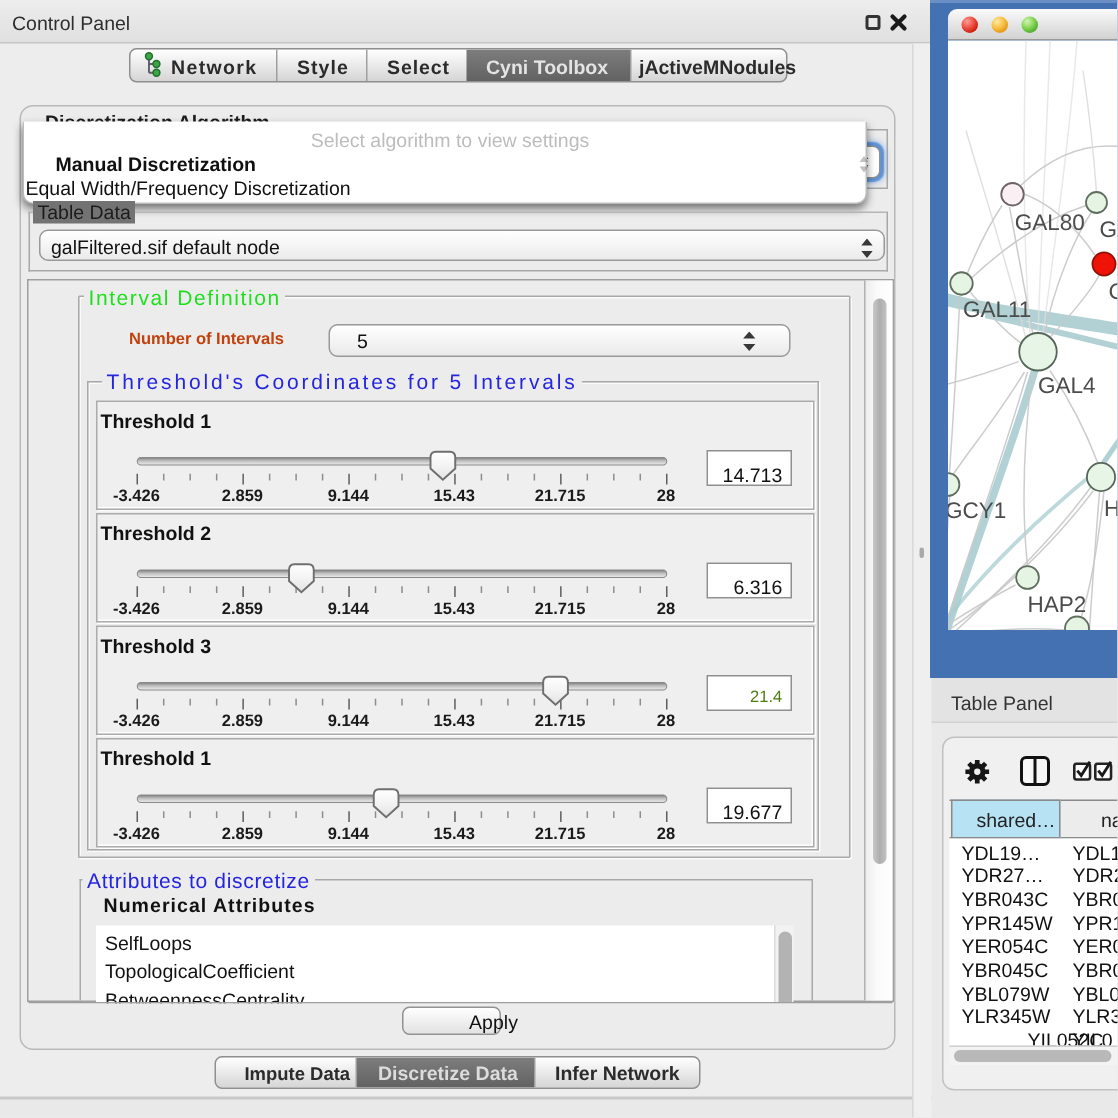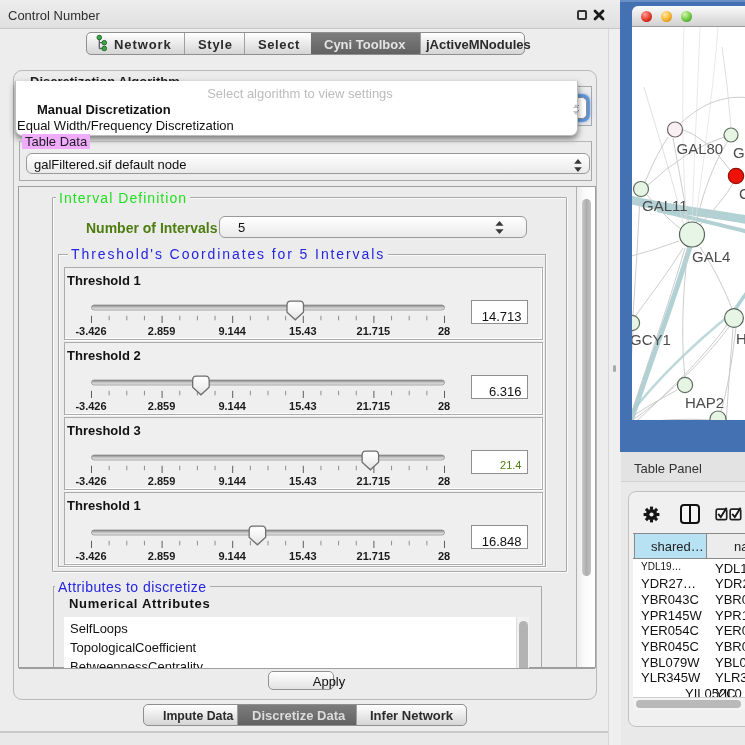--- a/index.html
+++ b/index.html
@@ -6,21 +6,21 @@
   html,body { width:745px; height:745px; overflow:hidden; }
   body { background:#e9e9e9; font-family:"Liberation Sans", sans-serif; position:relative; }
   .abs { position:absolute; }
   .lab { position:absolute; white-space:nowrap; }
 </style>
 </head>
 <body>
 
 <div class="abs" id="cpwin" style="left:0;top:0;width:608px;height:732px;background:#ededed;"></div>
 <div class="abs" id="titlebar" style="left:0;top:0;width:621px;height:29px;background:linear-gradient(#ededed,#e0e0e0);border-bottom:1px solid #c6c6c6;"></div>
-<div class="lab" style="left:8px;top:8px;font-size:13px;color:#2e2e2e;">Control Number</div>
+<div class="lab" style="left:8px;top:8px;font-size:13px;color:#2e2e2e;">Control Panel</div>
 
 <div class="abs" style="left:577px;top:10px;width:10px;height:10px;border:2px solid #333;border-radius:2px;background:#e8e8e8;"></div>
 <svg class="abs" style="left:593px;top:9px;" width="12" height="12" viewBox="0 0 12 12">
     <path d="M2 2 L10 10 M10 2 L2 10" stroke="#1a1a1a" stroke-width="2.8" stroke-linecap="round"></path>
   </svg>
 
 <div class="abs" id="toptabs" style="left:86px;top:32px;width:439px;height:23px;border:1px solid #8f8f8f;border-radius:5px;background:linear-gradient(#ffffff,#d5d5d5);overflow:hidden;display:flex;">
   <div style="width:98px;height:100%;border-right:1px solid #9f9f9f;position:relative;"></div>
   <div style="width:60px;height:100%;border-right:1px solid #9f9f9f;"></div>
   <div style="width:66px;height:100%;"></div>
@@ -52,37 +52,37 @@
 <div class="abs" id="popup" style="left:15px;top:81px;width:562.5px;height:55px;background:#fff;border:1px solid #bcbcbc;border-top:none;border-radius:0 0 7px 7px;box-shadow:0 3px 6px rgba(0,0,0,.5);"></div>
 <svg class="abs" style="left:571.5px;top:104px;opacity:.45;" width="8" height="11" viewBox="0 0 8 11">
     <path d="M4 0 L7 4 L1 4 Z" fill="#777"></path>
     <path d="M4 11 L7 7 L1 7 Z" fill="#777"></path>
   </svg>
 <div class="lab" style="left:300px;top:85.5px;transform:translateX(-50%);font-size:13px;color:#bcbcbc;">Select algorithm to view settings</div>
 <div class="lab" style="left:17px;top:102px;font-size:13px;font-weight:bold;color:#101010;margin-left:20px;">Manual Discretization</div>
 <div class="lab" style="left:17px;top:117.5px;font-size:13px;color:#101010;">Equal Width/Frequency Discretization</div>
 
 <div class="abs" style="left:19px;top:141px;width:573px;height:40px;border:1px solid #a8a8a8;border-top:1px solid #b5b5b5;"></div>
-<div class="lab" style="left:22px;top:134px;font-size:13px;color:#1c1c1c;background:#f0abfc;padding:0 3px;">Table Data</div>
+<div class="lab" style="left:22px;top:134px;font-size:13px;color:#1c1c1c;background:#737373;padding:0 3px;">Table Data</div>
 <div class="abs" style="left:25.5px;top:153px;width:564px;height:21px;background:linear-gradient(#ffffff,#eaeaea);border:1px solid #999;border-radius:6px;"></div>
 <div class="lab" style="left:34px;top:157px;font-size:13px;color:#111;">galFiltered.sif default node</div>
 <svg class="abs" style="left:573px;top:159px;" width="10" height="13" viewBox="0 0 10 13">
     <path d="M5 0 L8.8 4.7 L1.2 4.7 Z" fill="#383838"></path>
     <path d="M5 13 L8.8 8.3 L1.2 8.3 Z" fill="#383838"></path>
   </svg>
 
 <div class="abs" id="scrollpane" style="left:18px;top:186px;width:578px;height:482px;background:#ececec;border:1px solid #9e9e9e;overflow:hidden;"></div>
 
 <div class="abs" style="left:576px;top:187px;width:19px;height:480px;background:linear-gradient(90deg,#ececec,#fafafa 40%,#ffffff);border-left:1px solid #b0b0b0;"></div>
 <div class="abs" style="left:581.5px;top:199px;width:9px;height:377px;background:linear-gradient(90deg,#c9c9c9,#adadad 50%,#c2c2c2);border-radius:5px;"></div>
 
 <div class="abs" style="left:52px;top:197px;width:515px;height:375px;border:1px solid #a9a9a9;border-radius:1px;box-shadow:inset 1px 1px 0 rgba(255,255,255,.8), 1px 1px 0 rgba(255,255,255,.8);"></div>
 <div class="lab" style="left:56px;top:190px;font-size:14px;letter-spacing:1.05px;color:#1fdf1f;background:#ececec;padding:0 3px;">Interval Definition</div>
 
-<div class="lab" style="left:86px;top:219.5px;font-size:14px;font-weight:bold;color:#4d7c0f;">Number of Intervals</div>
+<div class="lab" style="left:86px;top:219.5px;font-size:11px;font-weight:bold;color:#c2410c;">Number of Intervals</div>
 <div class="abs" style="left:219px;top:216px;width:308px;height:22px;background:linear-gradient(#ffffff,#eaeaea);border:1px solid #999;border-radius:6px;"></div>
 <div class="lab" style="left:238px;top:220px;font-size:13px;color:#111;">5</div>
 <svg class="abs" style="left:494px;top:221px;" width="11" height="13" viewBox="0 0 11 13">
     <path d="M5.5 0 L9.6 4.7 L1.4 4.7 Z" fill="#383838"></path>
     <path d="M5.5 13 L9.6 8.3 L1.4 8.3 Z" fill="#383838"></path>
   </svg>
 
 <div class="abs" style="left:58px;top:254px;width:488px;height:313px;border:1px solid #a9a9a9;box-shadow:inset 1px 1px 0 rgba(255,255,255,.8), 1px 1px 0 rgba(255,255,255,.8);"></div>
 <div class="lab" style="left:68px;top:246px;font-size:14px;letter-spacing:1.9px;color:#2525e0;background:#ececec;padding:0 3px;">Threshold's Coordinates for 5 Intervals</div>
 
@@ -269,21 +269,21 @@
     <line x1="380.50" y1="48.8" x2="380.50" y2="56" stroke="#5e5e5e" stroke-width="1"></line>
     <path d="M 185.16 38.2 Q 185.16 34.2 188.66 34.2 L 198.16 34.2 Q 201.66 34.2 201.66 38.2 L 201.66 45.3 L 193.41 52.8 L 185.16 45.3 Z" fill="url(#th492)" stroke="#6f6f6f" stroke-width="1.3"></path>
   </svg>
 <div class="lab" style="left:91.0px;top:549.5px;transform:translateX(-50%);font-size:11px;font-weight:bold;color:#1a1a1a;">-3.426</div>
 <div class="lab" style="left:161.6px;top:549.5px;transform:translateX(-50%);font-size:11px;font-weight:bold;color:#1a1a1a;">2.859</div>
 <div class="lab" style="left:232.2px;top:549.5px;transform:translateX(-50%);font-size:11px;font-weight:bold;color:#1a1a1a;">9.144</div>
 <div class="lab" style="left:302.8px;top:549.5px;transform:translateX(-50%);font-size:11px;font-weight:bold;color:#1a1a1a;">15.43</div>
 <div class="lab" style="left:373.4px;top:549.5px;transform:translateX(-50%);font-size:11px;font-weight:bold;color:#1a1a1a;">21.715</div>
 <div class="lab" style="left:444.0px;top:549.5px;transform:translateX(-50%);font-size:11px;font-weight:bold;color:#1a1a1a;">28</div>
 <div class="abs" style="left:470.5px;top:525px;width:57px;height:24px;background:#fff;border:1px solid #8f8f8f;"></div>
-<div class="lab" style="left:521.5px;top:534px;transform:translateX(-100%);font-size:13px;color:#111;">16.848</div>
+<div class="lab" style="left:521.5px;top:534px;transform:translateX(-100%);font-size:13px;color:#111;">19.677</div>
 
 <div class="abs" style="left:53px;top:586px;width:489px;height:81px;border:1px solid #a9a9a9;border-bottom:none;"></div>
 <div class="lab" style="left:55px;top:578.5px;font-size:14px;letter-spacing:0.45px;color:#2525e0;background:#ececec;padding:0 3px;">Attributes to discretize</div>
 <div class="lab" style="left:56px;top:595.5px;font-size:13px;font-weight:bold;letter-spacing:0.7px;color:#111;padding-left:13px;">Numerical Attributes</div>
 <div class="abs" style="left:64px;top:617px;width:452px;height:51px;background:#fff;"></div>
 <div class="lab" style="left:70px;top:621px;font-size:13px;color:#111;">SelfLoops</div>
 <div class="lab" style="left:70px;top:640px;font-size:13px;color:#111;">TopologicalCoefficient</div>
 <div class="lab" style="left:70px;top:659px;font-size:13px;color:#111;">BetweennessCentrality</div>
 <div class="abs" style="left:516px;top:617px;width:13px;height:51px;background:#f2f2f2;border-left:1px solid #dcdcdc;"></div>
 <div class="abs" style="left:518.5px;top:621px;width:9px;height:47px;background:#b3b3b3;border-radius:4.5px 4.5px 0 0;"></div>
@@ -398,21 +398,21 @@
 <rect x="1.2" y="2.2" width="10.5" height="10.5" rx="1.5" fill="#fbfbfb" stroke="#222" stroke-width="1.7"></rect>
 <path d="M3.2 6.8 L5.8 10 L11.6 0.8" fill="none" stroke="#1a1a1a" stroke-width="1.9"></path>
   </svg>
 
 <div class="abs" style="left:633px;top:533px;width:112px;height:26px;background:#ececec;border-top:1px solid #8a8a8a;border-bottom:1px solid #8a8a8a;"></div>
 <div class="abs" style="left:633.5px;top:533px;width:73px;height:26px;background:#b7e2f4;border:1px solid #8a8a8a;"></div>
 <div class="lab" style="left:651px;top:539px;font-size:13px;color:#222;">shared…</div>
 <div class="lab" style="left:734px;top:539px;font-size:13px;color:#222;">na</div>
 
 <div class="abs" style="left:633px;top:559px;width:112px;height:138px;background:#fff;" id="tbody"></div>
-<div class="lab" style="left:641px;top:560.5px;font-size:10px;color:#111;">YDL19…</div>
+<div class="lab" style="left:641px;top:560.5px;font-size:13px;color:#111;">YDL19…</div>
 <div class="lab" style="left:715px;top:560.5px;font-size:13px;color:#111;">YDL1</div>
 <div class="lab" style="left:641px;top:576.2px;font-size:13px;color:#111;">YDR27…</div>
 <div class="lab" style="left:715px;top:576.2px;font-size:13px;color:#111;">YDR2</div>
 <div class="lab" style="left:641px;top:591.9px;font-size:13px;color:#111;">YBR043C</div>
 <div class="lab" style="left:715px;top:591.9px;font-size:13px;color:#111;">YBR0</div>
 <div class="lab" style="left:641px;top:607.6px;font-size:13px;color:#111;">YPR145W</div>
 <div class="lab" style="left:715px;top:607.6px;font-size:13px;color:#111;">YPR1</div>
 <div class="lab" style="left:641px;top:623.3px;font-size:13px;color:#111;">YER054C</div>
 <div class="lab" style="left:715px;top:623.3px;font-size:13px;color:#111;">YER0</div>
 <div class="lab" style="left:641px;top:639.0px;font-size:13px;color:#111;">YBR045C</div>

